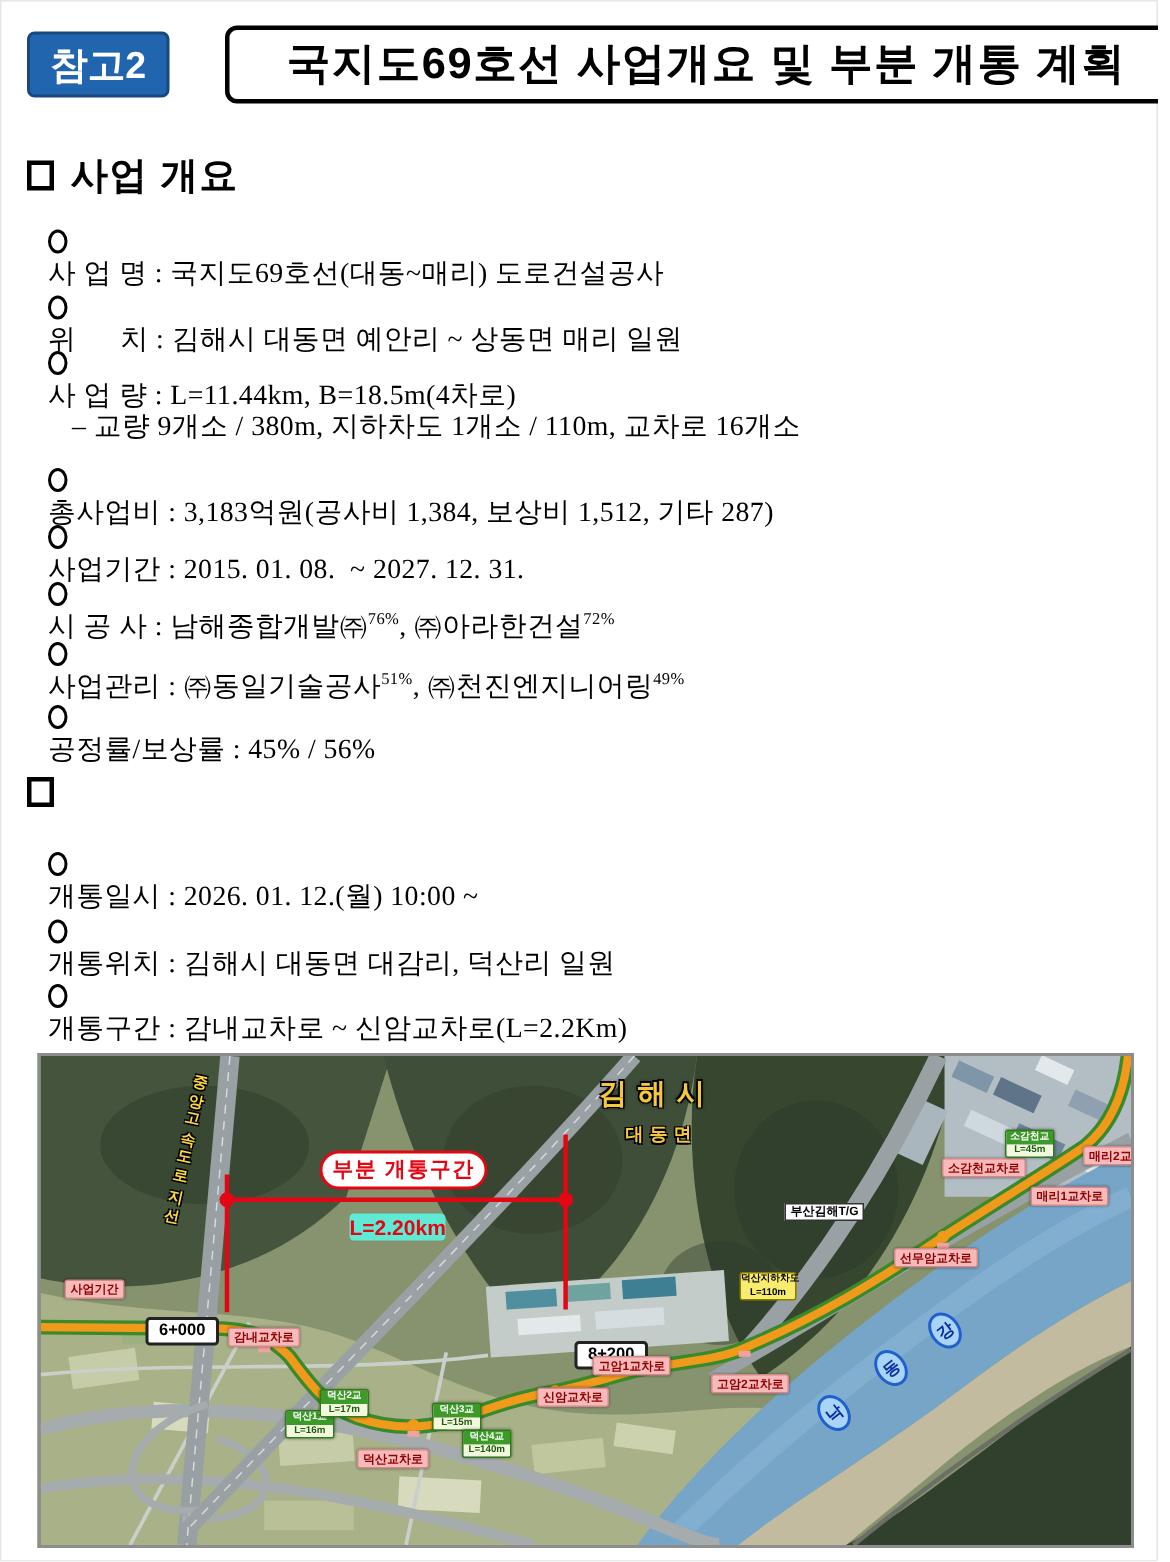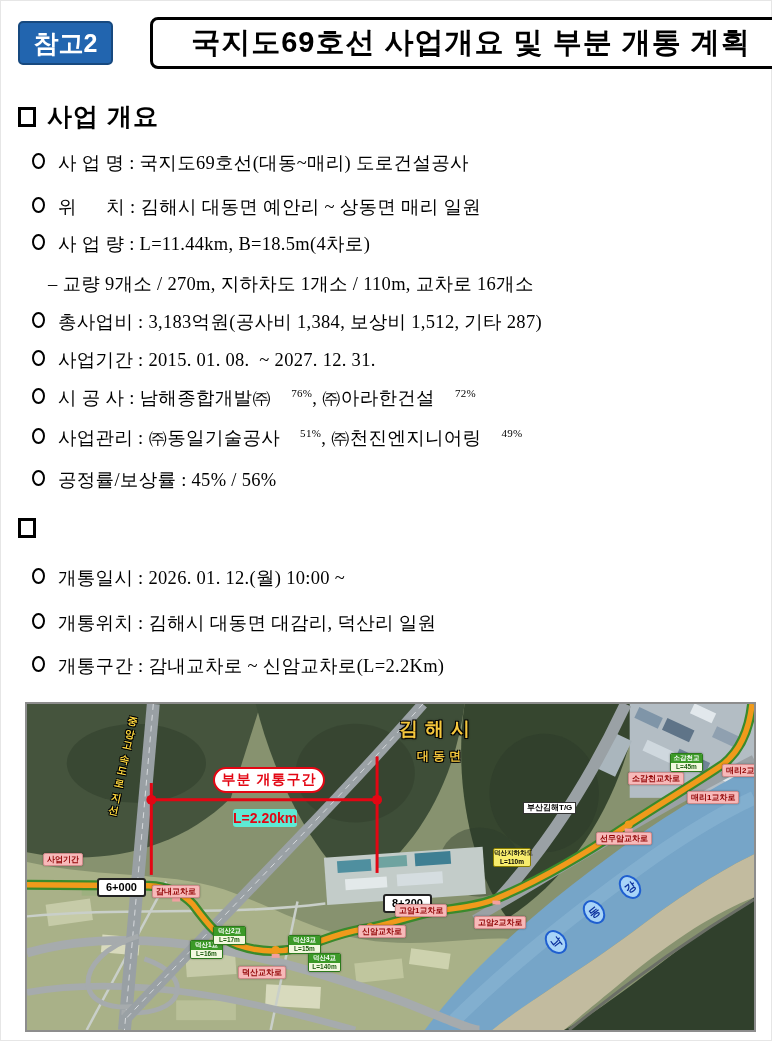--- a/index.html
+++ b/index.html
@@ -24,27 +24,27 @@
     font-size:29px; letter-spacing:1px;margin-left:28px;
   }
   
   .sechead {
     position:absolute; left:18px; display:flex; align-items:center;
     font-family:"Liberation Sans", sans-serif; font-weight:800; font-size:25px;
     letter-spacing:1px;
   }
   .sq { width:18px; height:20px; border:3px solid #000; margin-right:11px; display:inline-block; }
   
-  .row { position:absolute; left:32px; right:8px; display:flex; align-items:flex-start; }
+  .row { position:absolute; left:32px; right:8px; display:flex; align-items:flex-start;flex-direction:column; }
   .bullet {
     flex:0 0 auto; width:13px; height:16px; border:2px solid #000;
     border-radius:50%; margin:3px 13px 0 0; display:inline-block;
   }
   .rowtext { font-size:18.5px; letter-spacing:0.3px; white-space:pre-wrap; }
-  .rowtext sup { font-size:11px; line-height:0; vertical-align:super;margin-left:20px; }
+  .rowtext sup { font-size:11px; line-height:0; vertical-align:super; }
   .subrow { position:absolute; left:48px; right:8px; font-size:18.5px; letter-spacing:0.3px; white-space:pre-wrap; }
   
   .map {
     position:absolute; left:25px; top:702px; width:731px; height:330px;
     border:2px solid #8d8d8d; background:#87926f; overflow:hidden;
     font-family:"Liberation Sans", sans-serif;
   }
   .map svg { position:absolute; left:0; top:0; width:100%; height:100%; }
   .mlabel { position:absolute; white-space:nowrap; }
   .ic {
@@ -113,21 +113,21 @@
     <span class="rowtext">사 업 명 : 국지도69호선(대동~매리) 도로건설공사</span>
   </div>
   <div class="row" style="top:194px">
     <span class="bullet"></span>
     <span class="rowtext">위      치 : 김해시 대동면 예안리 ~ 상동면 매리 일원</span>
   </div>
   <div class="row" style="top:231px">
     <span class="bullet"></span>
     <span class="rowtext">사 업 량 : L=11.44km, B=18.5m(4차로)</span>
   </div>
-  <div class="subrow" style="top:271px">– 교량 9개소 / 270m, 지하차도 1개소 / 110m, 교차로 16개소</div>
+  <div class="subrow" style="top:271px">– 교량 9개소 / 380m, 지하차도 1개소 / 110m, 교차로 16개소</div>
   <div class="row" style="top:309px">
     <span class="bullet"></span>
     <span class="rowtext">총사업비 : 3,183억원(공사비 1,384, 보상비 1,512, 기타 287)</span>
   </div>
   <div class="row" style="top:347px">
     <span class="bullet"></span>
     <span class="rowtext">사업기간 : 2015. 01. 08.  ~ 2027. 12. 31.</span>
   </div>
   <div class="row" style="top:385px">
     <span class="bullet"></span>

